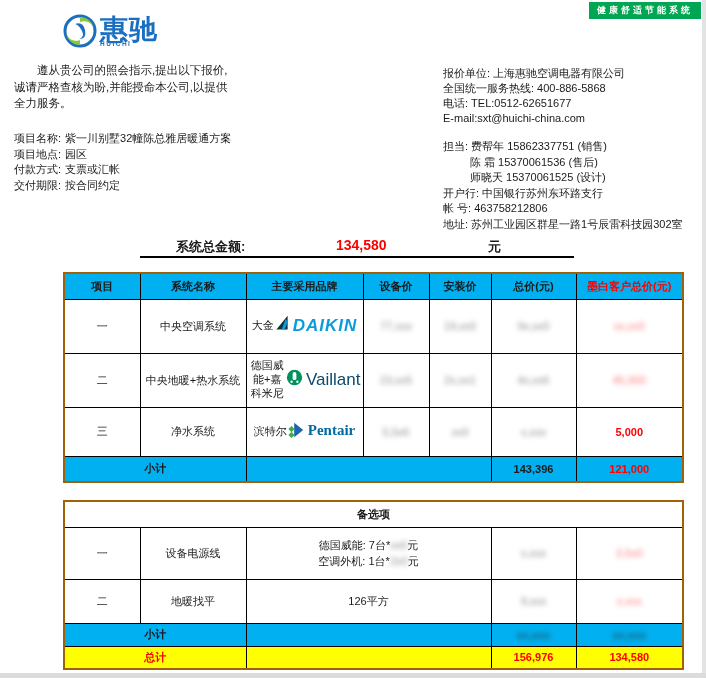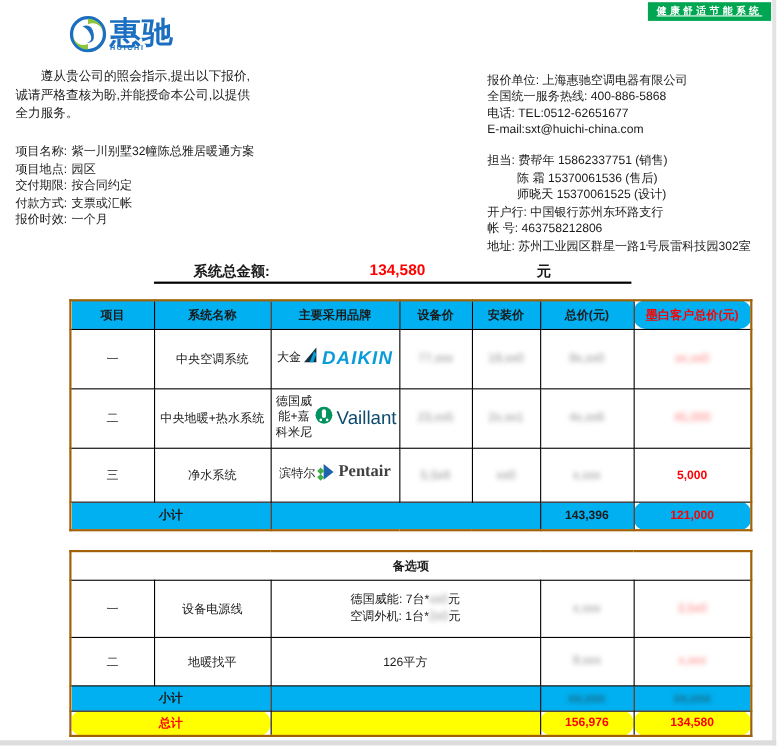--- a/index.html
+++ b/index.html
@@ -2,21 +2,21 @@
 <html><head>
 <meta charset="utf-8">
 <style>
   html,body{margin:0;padding:0;background:#fff;}
   .page{position:relative;width:706px;height:678px;background:#fff;overflow:hidden;
         font-family:"Liberation Sans","DejaVu Sans",sans-serif;color:#1a1a1a;}
   .edge-r{position:absolute;top:0;right:0;width:4px;height:100%;background:#e3e3e3;}
   .edge-b{position:absolute;left:0;bottom:0;width:100%;height:5px;background:#dcdcdc;}
 
   .badge{position:absolute;top:2px;right:5px;background:#00A651;color:#fff;
-         font-size:9px;font-weight:bold;letter-spacing:3px;padding:2px 8px;text-decoration:underline;}
+         font-size:9px;font-weight:bold;letter-spacing:3px;padding:2px 8px;}
 
   .logo{position:absolute;left:63px;top:14px;display:flex;align-items:center;gap:3px;}
   .logo-cn{color:#1B6FC0;font-weight:bold;font-size:28px;line-height:20px;letter-spacing:1px;}
   .logo-en{color:#1B6FC0;font-weight:bold;font-size:6.5px;letter-spacing:1.5px;}
 
   .title{position:absolute;left:243px;top:27px;font-size:17px;font-weight:bold;
          letter-spacing:4px;color:#000;}
 
   .intro{position:absolute;left:14px;top:62px;width:220px;margin:0;
          font-size:11.5px;line-height:1.45;text-indent:2em;}
@@ -38,30 +38,30 @@
           border:2px solid #a16207;}
   table.t td{border:1px solid #000;text-align:center;vertical-align:middle;
              font-size:11px;padding:0 2px;overflow:hidden;}
   .t1{top:272px;width:619px;}
   .t2{top:500px;width:619px;}
   td.hc{background:#00B0F0;font-weight:bold;font-size:11.5px;}
   td.hc.red{color:#FF0000;}
   td.cyan{background:#00B0F0;}
   td.yellow{background:#FFFF00;}
   .bold{font-weight:bold;}
-  .red{color:#FF0000;border-radius:11px;}
+  .red{color:#FF0000;}
   td.left{text-align:left;padding-left:5px;}
   .mask{filter:blur(2.4px);color:#8f8f8f;}
   .mask-red{filter:blur(2.4px);color:#ff7d7d;}
   .mask-dark{filter:blur(2.6px);color:#1b5e75;}
   .brandcell{display:flex;flex-direction:row;align-items:center;justify-content:center;line-height:1.25;}
   .brandrow{display:flex;align-items:flex-start;gap:3px;}
   .daikin-txt{color:#0A9BDB;font-weight:bold;font-style:italic;font-size:17px;letter-spacing:1px;}
   .vaillant-txt{color:#0c4a6e;font-weight:normal;font-size:17px;}
-  .pentair-txt{color:#404040;font-weight:bold;font-size:15px;font-family:"Liberation Serif","DejaVu Serif",serif;}
+  .pentair-txt{color:#0369a1;font-weight:bold;font-size:15px;font-family:"Liberation Serif","DejaVu Serif",serif;}
   .desc2{line-height:1.5;}
 </style>
 </head>
 <body>
 
 <div class="page">
 
   <div class="badge">健康舒适节能系统</div>
 
   <div class="logo">
@@ -78,23 +78,22 @@
       <div class="logo-en">HUICHI</div>
     </span>
   </div>
 
 
   <p class="intro">遵从贵公司的照会指示,提出以下报价,诚请严格查核为盼,并能授命本公司,以提供全力服务。</p>
 
   <div class="proj">
     <div class="ln"><span class="lb">项目名称:</span><span>紫一川别墅32幢陈总雅居暖通方案</span></div>
     <div class="ln"><span class="lb">项目地点:</span><span>园区</span></div>
+    <div class="ln"><span class="lb">付款方式:</span><span>支票或汇帐</span></div>
     <div class="ln"><span class="lb">交付期限:</span><span>按合同约定</span></div>
-    <div class="ln"><span class="lb">付款方式:</span><span>支票或汇帐</span></div>
-    <div class="ln"><span class="lb">报价时效:</span><span>一个月</span></div>
   </div>
 
   <div class="contact">
     <div>报价单位: 上海惠驰空调电器有限公司</div>
     <div>全国统一服务热线: 400-886-5868</div>
     <div>电话: TEL:0512-62651677</div>
     <div>E-mail:sxt@huichi-china.com</div>
   </div>
 
   <div class="staff">

